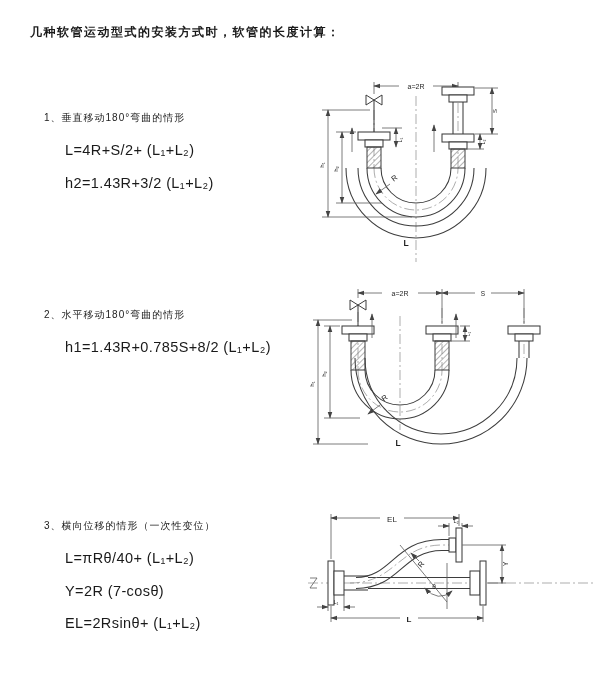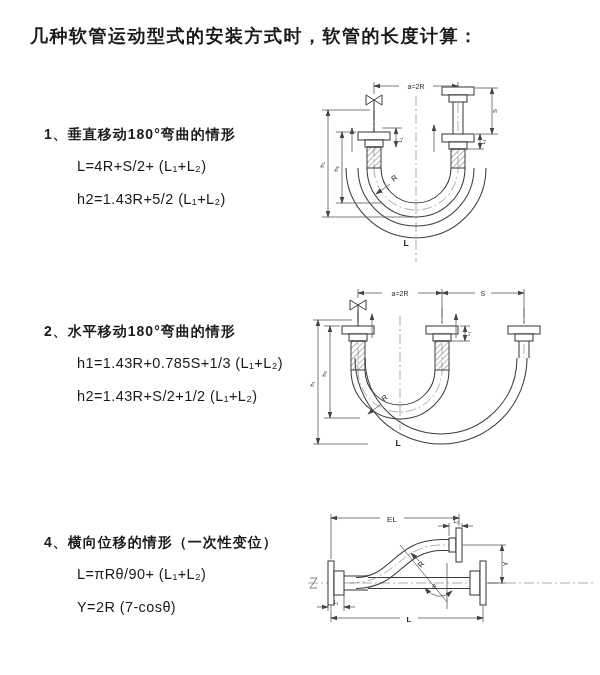--- a/index.html
+++ b/index.html
@@ -6,55 +6,55 @@
   body {
     width:600px; height:675px;
     background:#ffffff;
     font-family:"Liberation Sans", sans-serif;
     color:#1a1a1a;
     position:relative;
     overflow:hidden;
   }
   .page-title {
     position:absolute; left:30px; top:24px;
-    font-size:18px; font-weight:bold; letter-spacing:1.5px;
+    font-size:12px; font-weight:bold; letter-spacing:1.5px;
   }
   .section { position:absolute; }
-  .sec-heading { font-size:14px; font-weight:bold; letter-spacing:1px; line-height:32px;margin-top:16px; }
-  .formula { font-size:14.5px; line-height:32.5px; margin-left:33px; letter-spacing:0.4px; }
+  .sec-heading { font-size:10px; font-weight:normal; letter-spacing:1px; line-height:32px; }
+  .formula { font-size:14.5px; line-height:32.5px; margin-left:21px; letter-spacing:0.4px; }
   .diagram { position:absolute; }
   
   .ol  { stroke:#3d3d3d; stroke-width:1.05; fill:none; }           
   .dl  { stroke:#5a5a5a; stroke-width:0.8;  fill:none; }           
   .cl  { stroke:#8a8a8a; stroke-width:0.7;  fill:none; stroke-dasharray:10 3 2 3; } 
   .part{ fill:#ffffff; stroke:#3d3d3d; stroke-width:1.05; }
   .valve{ fill:#ffffff; stroke:#3d3d3d; stroke-width:1; }
   .lbl { fill:#1f1f1f; font-family:"Liberation Sans",sans-serif; }
 </style>
 </head>
 <body>
 
 <div class="page-title">几种软管运动型式的安装方式时，软管的长度计算：</div>
 
 <div class="section" style="left:44px; top:102px;">
   <div class="sec-heading">1、垂直移动180°弯曲的情形</div>
   <div class="formula">L=4R+S/2+ (L₁+L₂)</div>
-  <div class="formula">h2=1.43R+5/2 (L₁+L₂)</div>
+  <div class="formula">h2=1.43R+3/2 (L₁+L₂)</div>
 </div>
 
 <div class="section" style="left:44px; top:299px;">
   <div class="sec-heading">2、水平移动180°弯曲的情形</div>
-  <div class="formula">h1=1.43R+0.785S+1/3 (L₁+L₂)</div>
-  <div class="formula">h2=1.43R+S/2+1/2 (L₁+L₂)</div>
+  <div class="formula">h1=1.43R+0.785S+8/2 (L₁+L₂)</div>
 </div>
 
 <div class="section" style="left:44px; top:510px;">
-  <div class="sec-heading">4、横向位移的情形（一次性变位）</div>
-  <div class="formula">L=πRθ/90+ (L₁+L₂)</div>
+  <div class="sec-heading">3、横向位移的情形（一次性变位）</div>
+  <div class="formula">L=πRθ/40+ (L₁+L₂)</div>
   <div class="formula">Y=2R (7-cosθ)</div>
+  <div class="formula">EL=2Rsinθ+ (L₁+L₂)</div>
 </div>
 
 <svg class="diagram" style="left:312px; top:70px;" width="290" height="195" viewBox="0 0 290 195">
   <defs>
     <marker id="ar1" markerWidth="9" markerHeight="8" refX="8" refY="4" orient="auto-start-reverse">
       <path d="M0,1 L9,4 L0,7 z" fill="#444"></path>
     </marker>
     <pattern id="ht1" width="4" height="4" patternUnits="userSpaceOnUse" patternTransform="rotate(45)">
       <line x1="0" y1="0" x2="0" y2="4" stroke="#6a6a6a" stroke-width="1"></line>
     </pattern>

